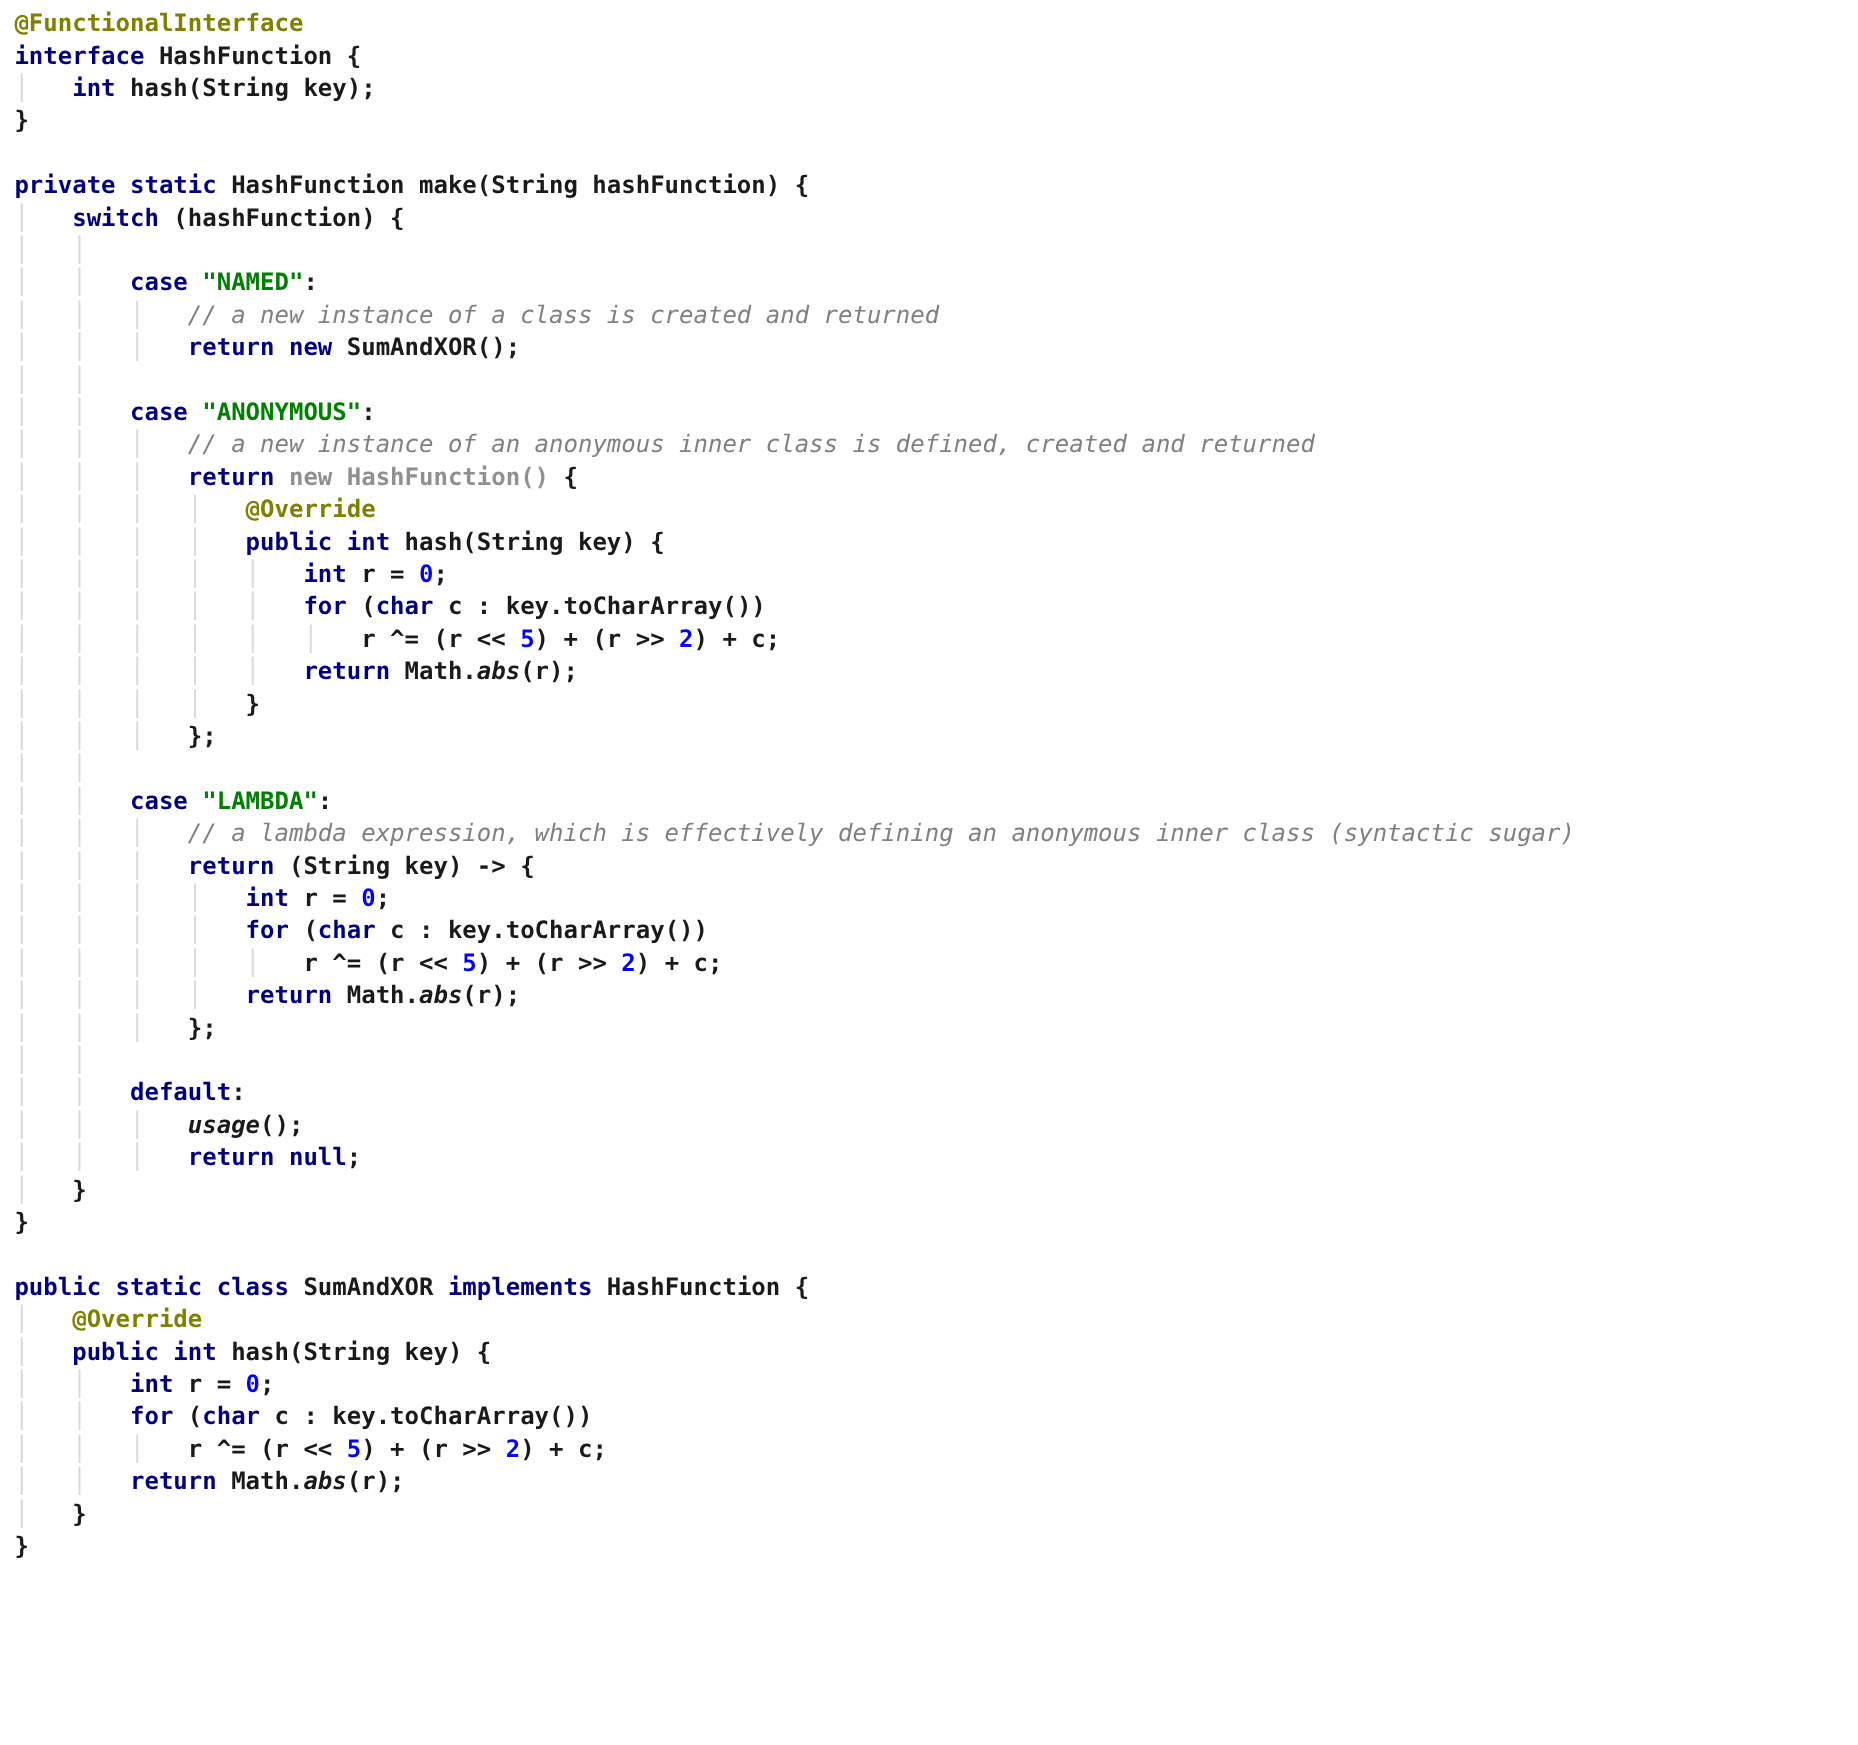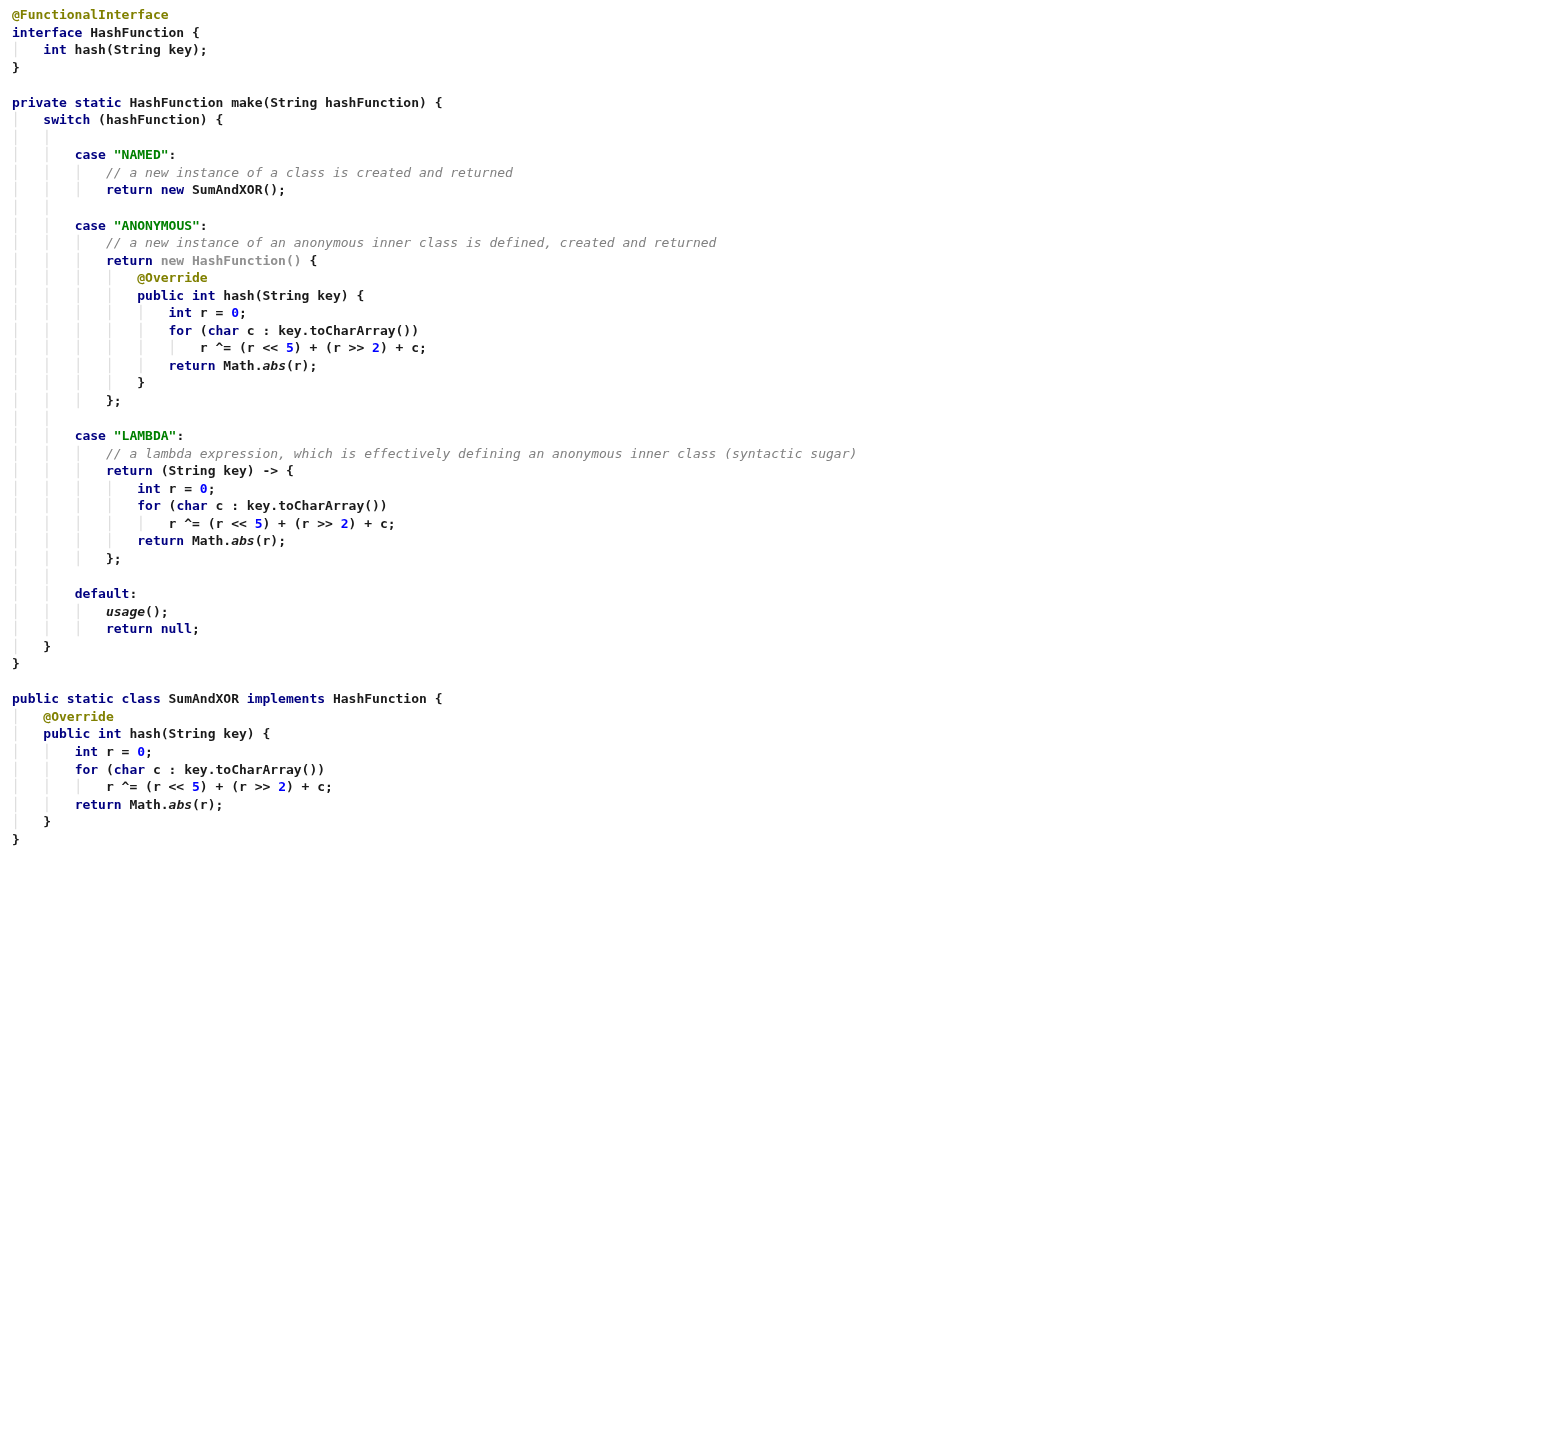--- a/index.html
+++ b/index.html
@@ -5,21 +5,21 @@
   html, body {
     margin: 0;
     padding: 0;
     background: #ffffff;
     width: 1548px;
   }
   pre.code {
     margin: 0;
     padding: 6px 10px 6px 12px;
     font-family: "Menlo", "Consolas", "DejaVu Sans Mono", monospace;
-    font-size: 13px;
+    font-size: 20px;
     line-height: 1.35;
     white-space: pre;
     color: #1a1a1a;
     font-weight: 600;
   }
   .ann    { color: #808000; font-weight: 600; }         
   .kw     { color: #000080; font-weight: 700; }         
   .str    { color: #008000; font-weight: 700; }         
   .cmt    { color: #808080; font-style: italic; font-weight: 500; } 
   .num    { color: #0000ff; font-weight: 700; }         

